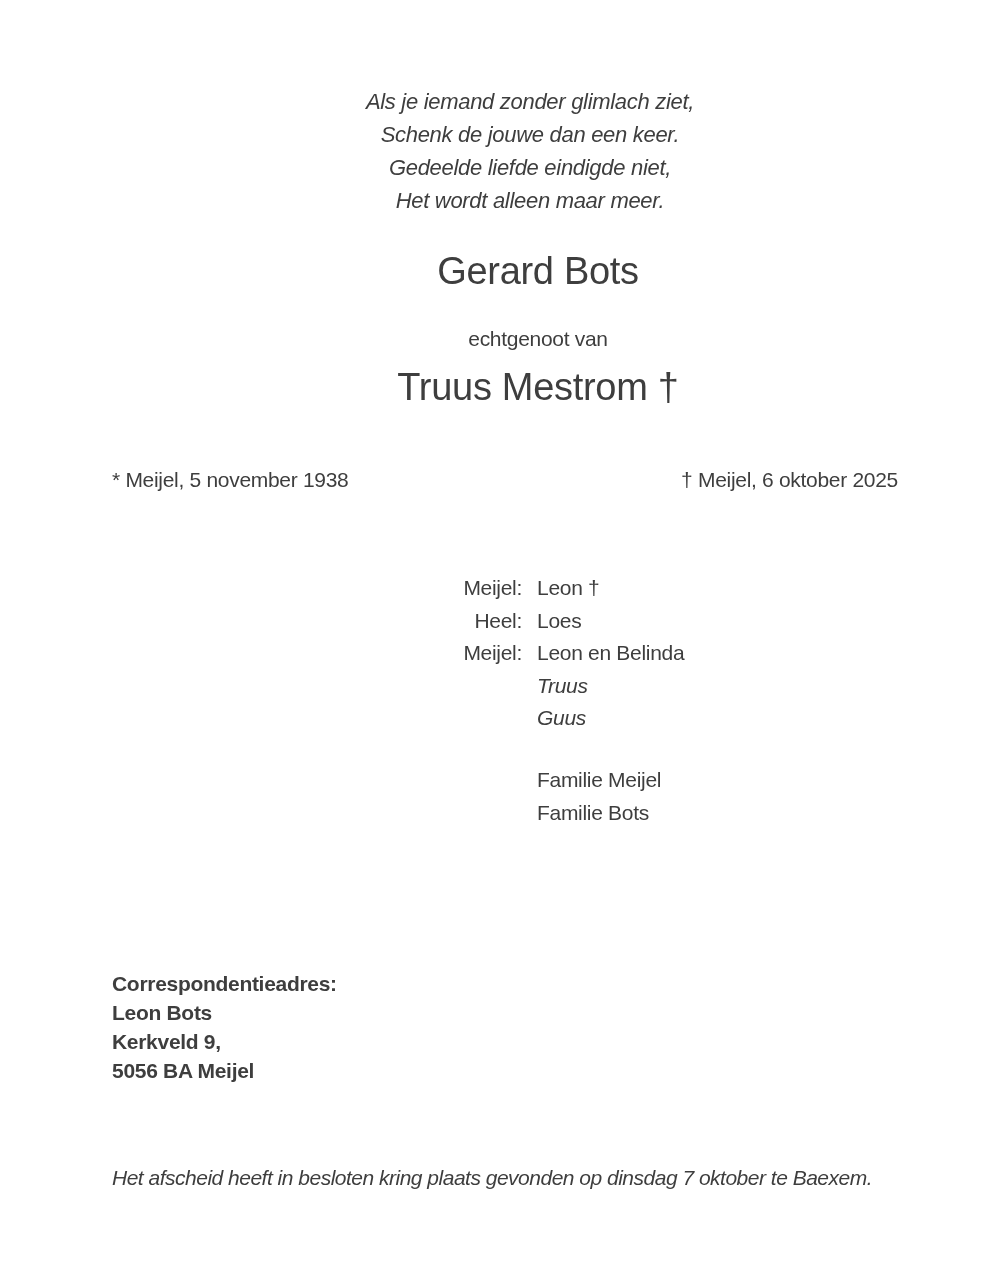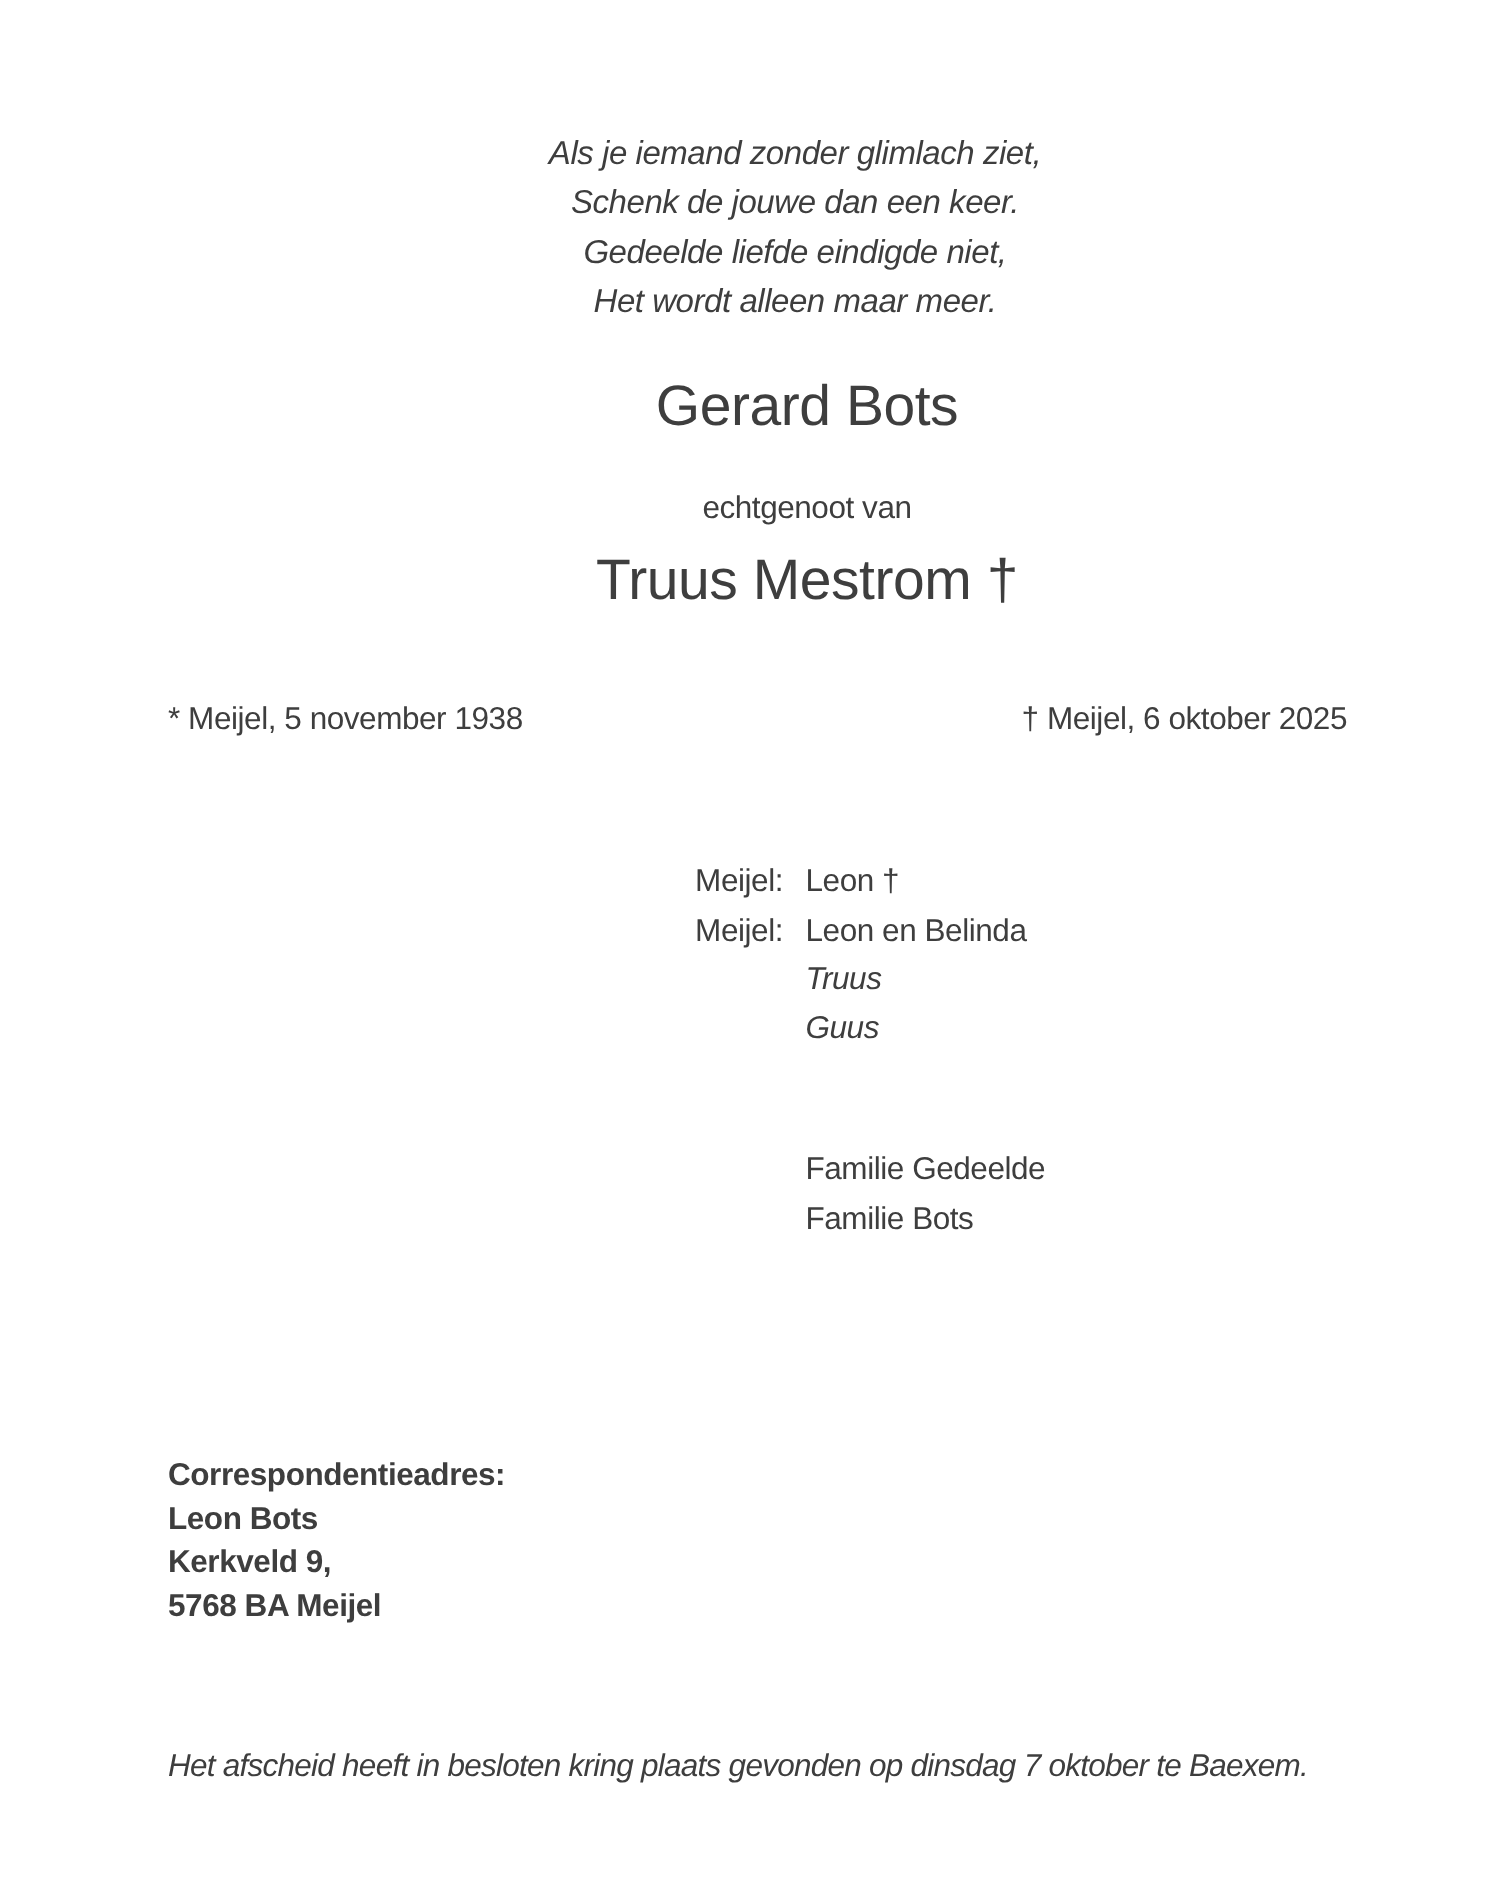--- a/index.html
+++ b/index.html
@@ -116,40 +116,44 @@
     <span>* Meijel, 5 november 1938</span>
     <span>† Meijel, 6 oktober 2025</span>
   </div>
 
   <div class="family-list">
     <div class="family-row">
       <span class="family-place">Meijel:</span>
       <span class="family-names">Leon †</span>
     </div>
     <div class="family-row">
+      <span class="family-place">Heel:</span>
+      <span class="family-names">Loes</span>
+    </div>
+    <div class="family-row">
       <span class="family-place">Meijel:</span>
       <span class="family-names">Leon en Belinda</span>
     </div>
     <div class="family-row">
       <span class="family-place"></span>
       <span class="family-names italic">Truus</span>
     </div>
     <div class="family-row">
       <span class="family-place"></span>
       <span class="family-names italic">Guus</span>
     </div>
   </div>
 
   <div class="families-block">
-    <div>Familie Gedeelde</div>
+    <div>Familie Meijel</div>
     <div>Familie Bots</div>
   </div>
 
   <div class="correspondence">
     <div>Correspondentieadres:</div>
     <div>Leon Bots</div>
     <div>Kerkveld 9,</div>
-    <div>5768 BA Meijel</div>
+    <div>5056 BA Meijel</div>
   </div>
 
   <div class="footer-line">Het afscheid heeft in besloten kring plaats gevonden op dinsdag 7 oktober te Baexem.</div>
 
 </div>
 
 </body></html>

